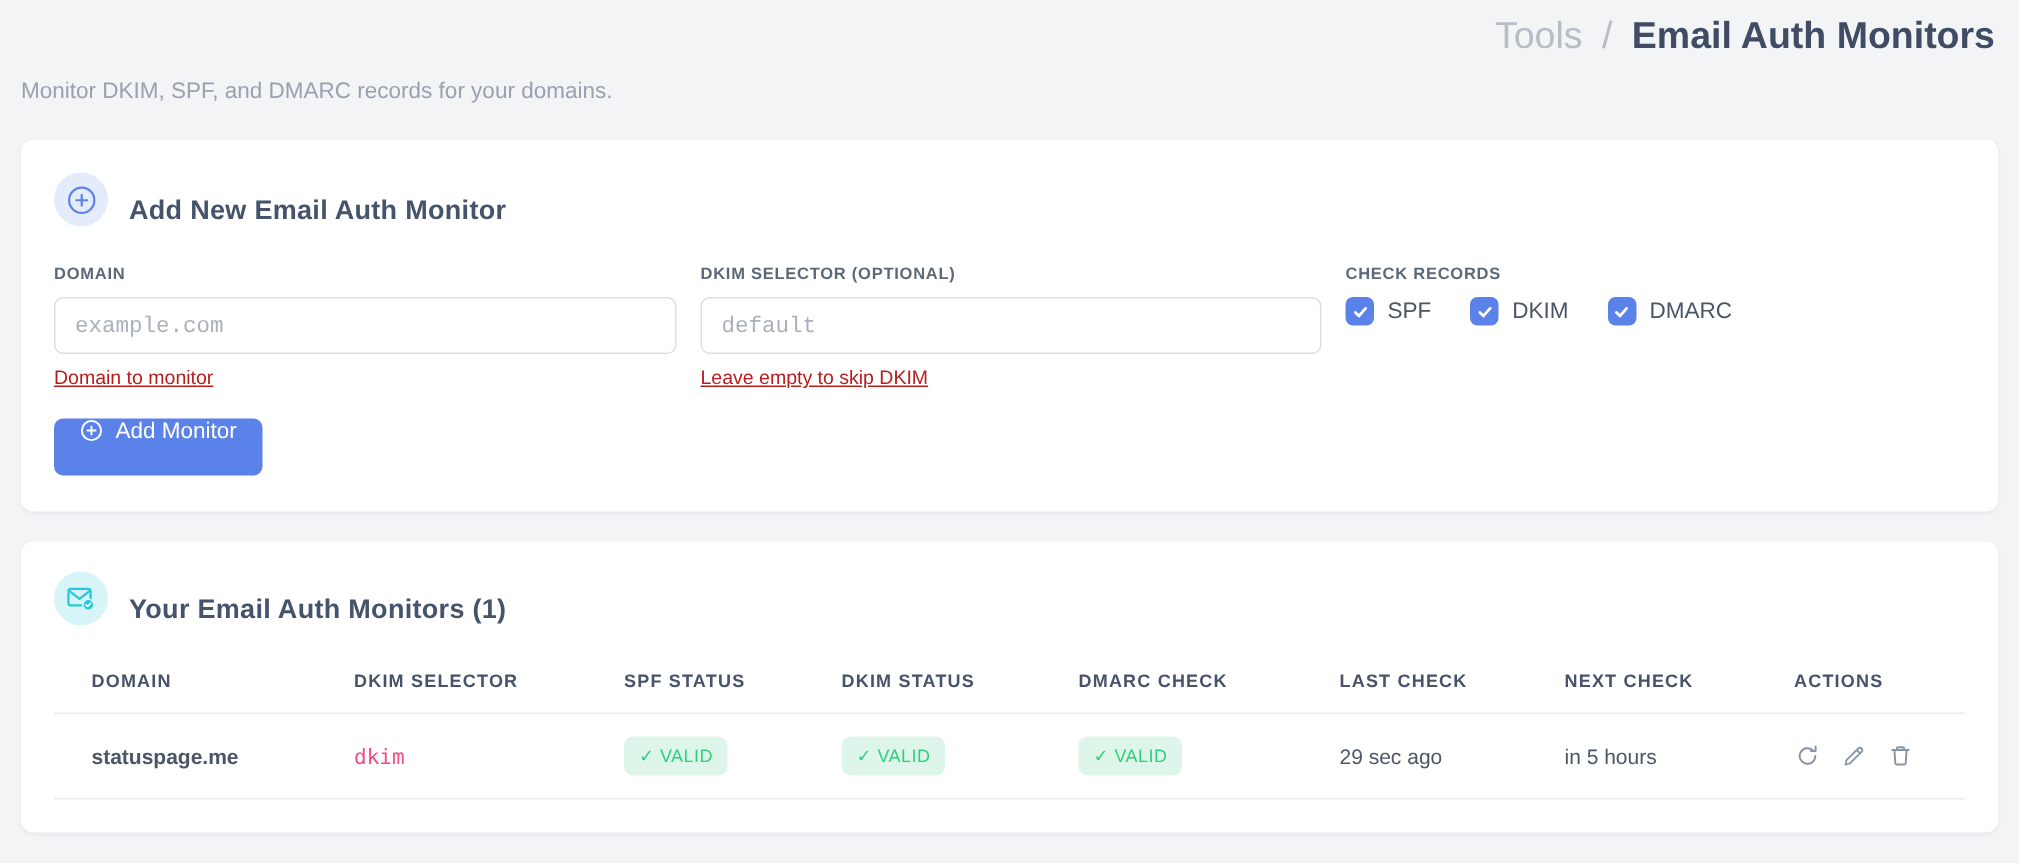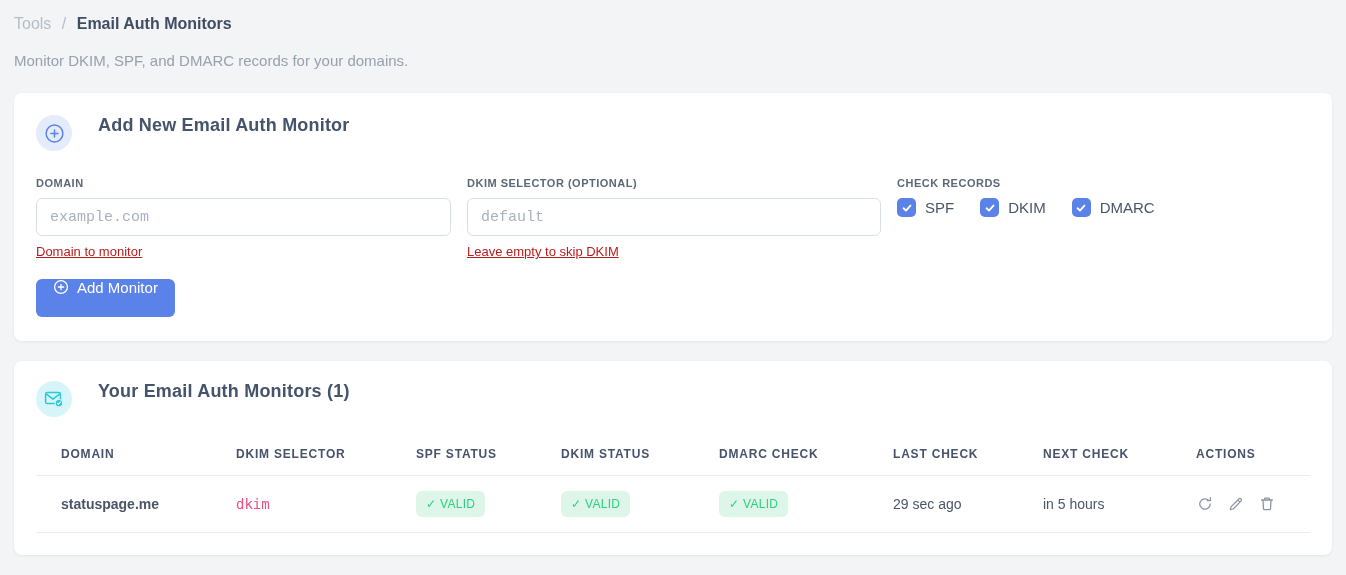--- a/index.html
+++ b/index.html
@@ -10,37 +10,37 @@
   }
   .page {
     width: 1346px;
     height: 575px;
     overflow: hidden;
     background: #f2f4f6;
     position: relative;
   }
   
   .page-header { padding: 12px 16px 0 14px; }
-  .breadcrumb { font-size: 16px; line-height: 24px; }
+  .breadcrumb { font-size: 25px; line-height: 24px; text-align: right; }
   .crumb-parent { color: #b6bdc7; font-weight: 400; cursor: pointer; }
   .crumb-sep { color: #b6bdc7; margin: 0 6px; font-weight: 400; }
   .crumb-current { color: #3f4c63; font-weight: 700; }
   .subtitle { margin-top: 16px; font-size: 15px; color: #98a1ae; }
 
   
   .card {
     background: #ffffff;
     border-radius: 8px;
     box-shadow: 0 1px 3px rgba(40,50,70,0.07);
     margin: 0 14px;
   }
   .add-card { margin-top: 24px; padding: 22px 22px 24px 22px; }
   .monitors-card { margin-top: 20px; padding: 20px 22px 22px 22px; }
 
-  .card-header { display: flex; align-items: flex-start; gap: 26px; }
+  .card-header { display: flex; align-items: flex-end; gap: 14px; }
   .icon-circle {
     width: 36px; height: 36px; border-radius: 50%;
     display: flex; align-items: center; justify-content: center;
     flex: 0 0 auto;
   }
   .icon-circle.blue { background: #e4ebfb; }
   .icon-circle.cyan { background: #d7f5f8; }
   .card-title { font-size: 18px; font-weight: 700; color: #45536b; letter-spacing: 0.2px; }
 
   

